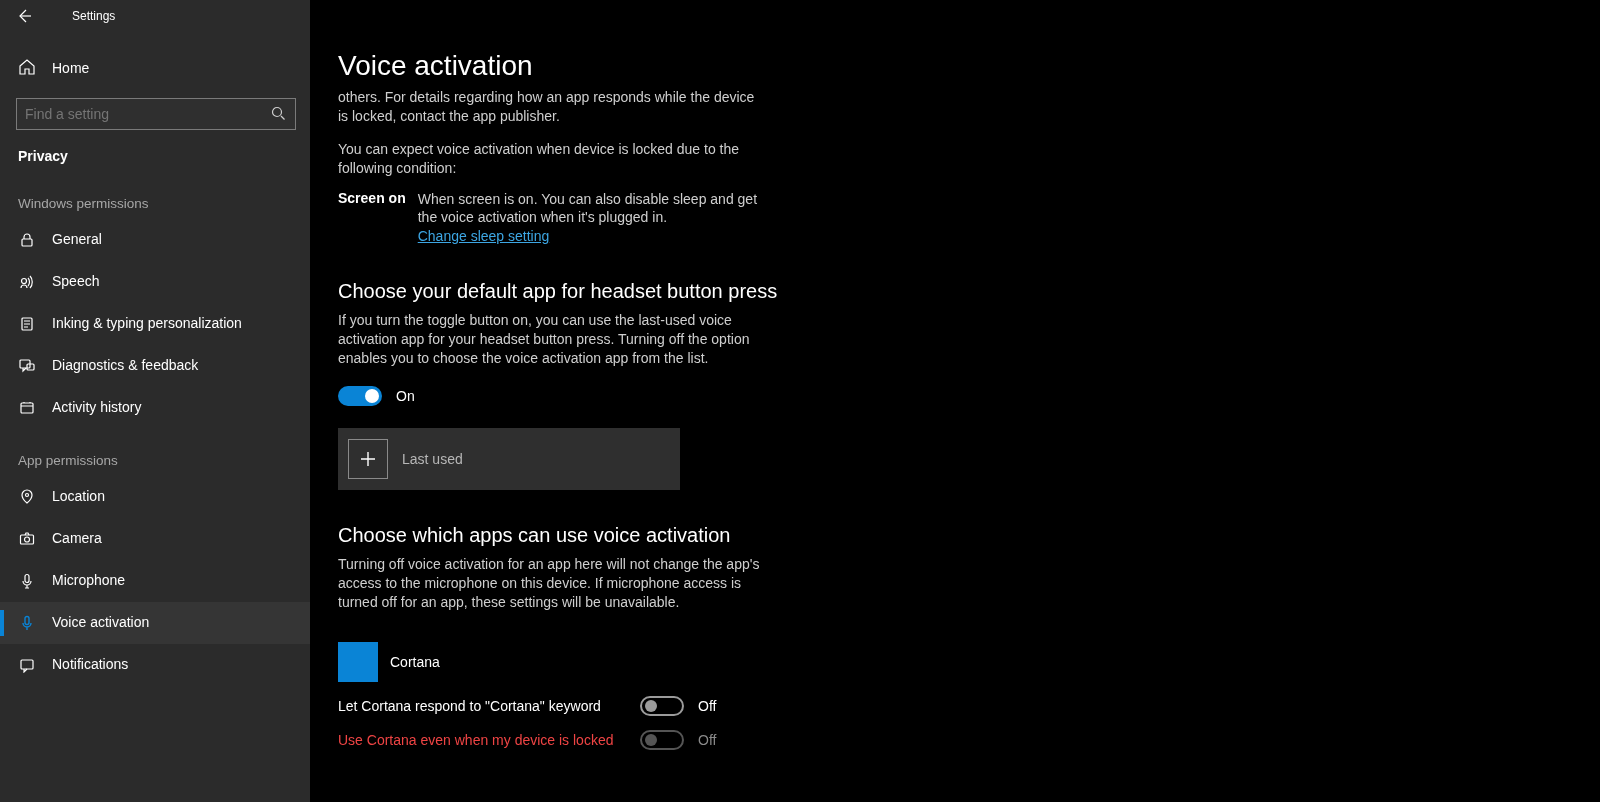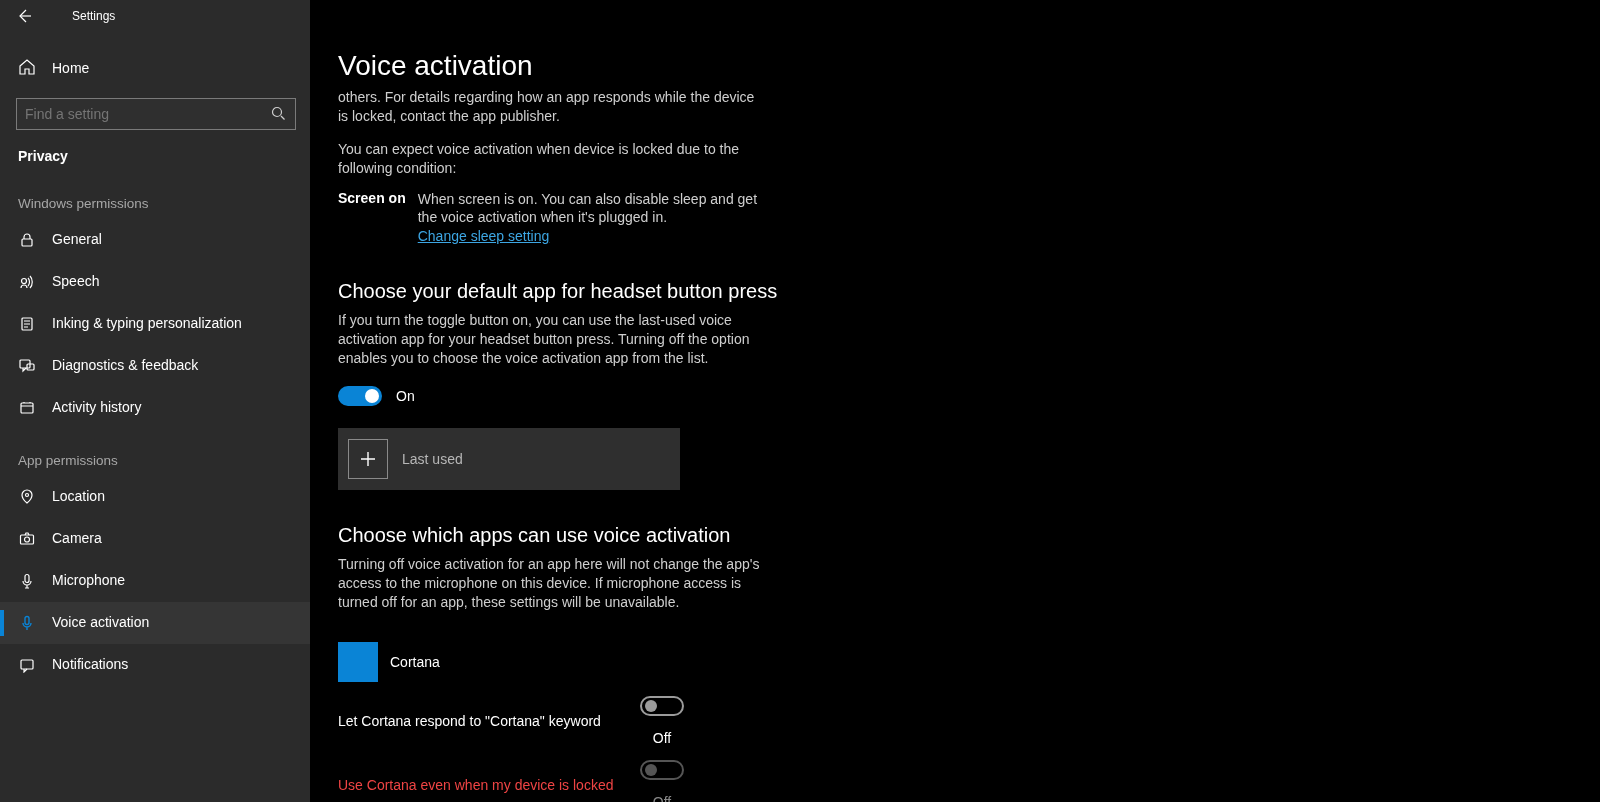--- a/index.html
+++ b/index.html
@@ -121,21 +121,21 @@
   .app-selector .txt { font-size: 14px; color: #b7b7b7; }
 
   .cortana-block { margin-top: 30px; }
   .cortana-head { display:flex; align-items:center; gap:12px; }
   .cortana-sq { width: 40px; height: 40px; background: #0a84d6; }
   .cortana-name { font-size: 14px; color: #fff; }
   .app-perm-row {
     display:flex; align-items:center; margin-top:14px; gap:22px;
   }
   .app-perm-row .lbl { font-size:14px; color:#fff; min-width:280px; }
-  .app-perm-row .tgl-wrap { display:flex; align-items:center; gap:14px;flex-direction:column; }
+  .app-perm-row .tgl-wrap { display:flex; align-items:center; gap:14px; }
   .app-perm-row.dis .lbl { color:#9a9a9a; }
   .app-perm-row.dis .state { color:#8a8a8a; }
   .state { font-size:14px; color:#fff; }
 
   svg { display:block; }
 </style>
 </head>
 <body>
 
 <div class="titlebar">

